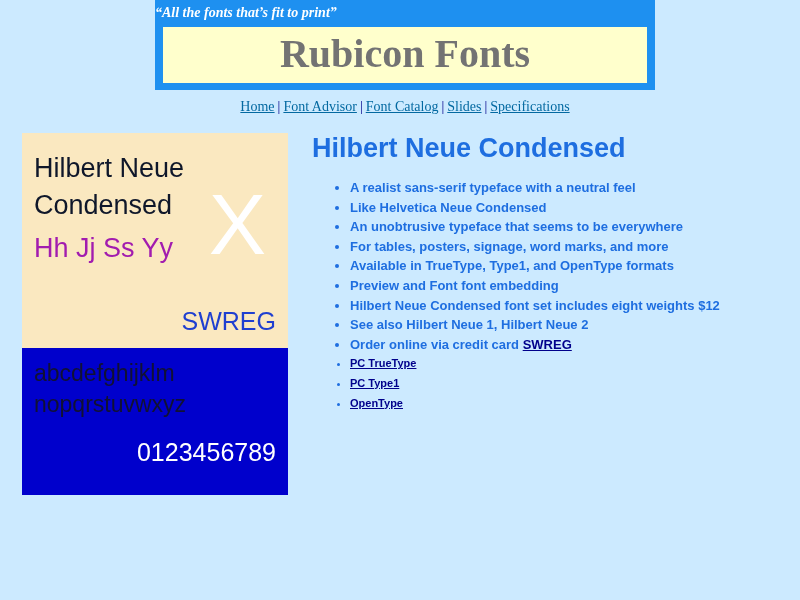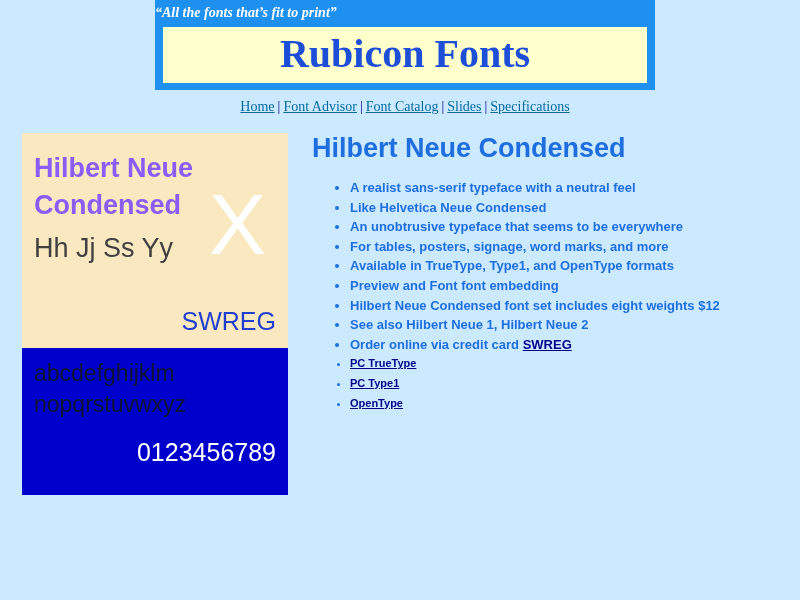--- a/index.html
+++ b/index.html
@@ -33,21 +33,21 @@
     background: #ffffcc;
     border-left: 8px solid #1e90f0;
     border-right: 8px solid #1e90f0;
     text-align: center;
     padding: 4px 0 6px 0;
   }
   .title-bar .site-title {
     font-family: "Liberation Serif", serif;
     font-weight: bold;
     font-size: 40px;
-    color: #1d4ed8;
+    color: #737373;
     letter-spacing: 0px;
     line-height: 46px;
     text-align: right;
   }
   .title-underbar {
     background: #1e90f0;
     height: 7px;
     font-size: 0;
     line-height: 0;
   }
@@ -92,31 +92,30 @@
     width: 266px;
     height: 215px;
     position: relative;
     overflow: hidden;
   }
   .specimen-light .big-name {
     position: absolute;
     left: 12px;
     top: 17px;
     font-size: 27px;
-    color: #8b5cf6;
+    color: #0f172a;
     line-height: 37px;
     font-family: "Liberation Sans", sans-serif;
-    font-weight: bold;
   }
   .specimen-light .letters {
     position: absolute;
     left: 12px;
     top: 100px;
     font-size: 27px;
-    color: #404040;
+    color: #a21caf;
     font-family: "Liberation Sans", sans-serif;
   }
   .specimen-light .big-x {
     position: absolute;
     right: 22px;
     top: 48px;
     font-size: 86px;
     color: #ffffff;
     font-family: "Liberation Sans", sans-serif;
     line-height: 86px;

